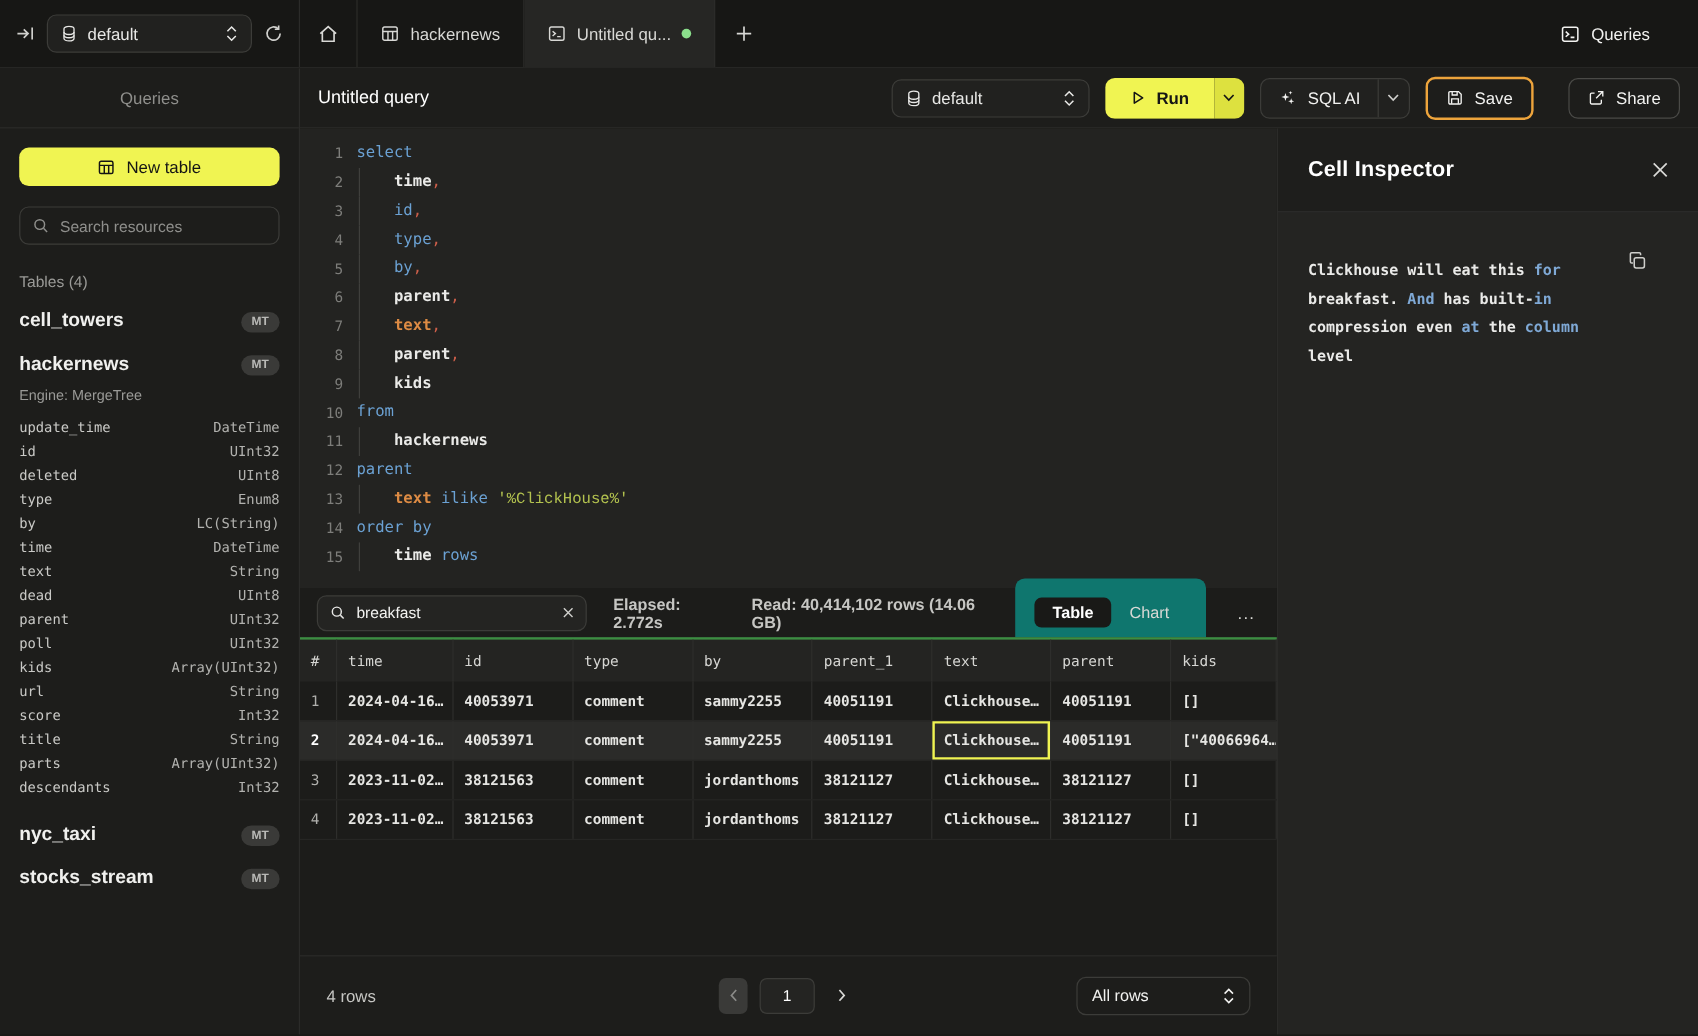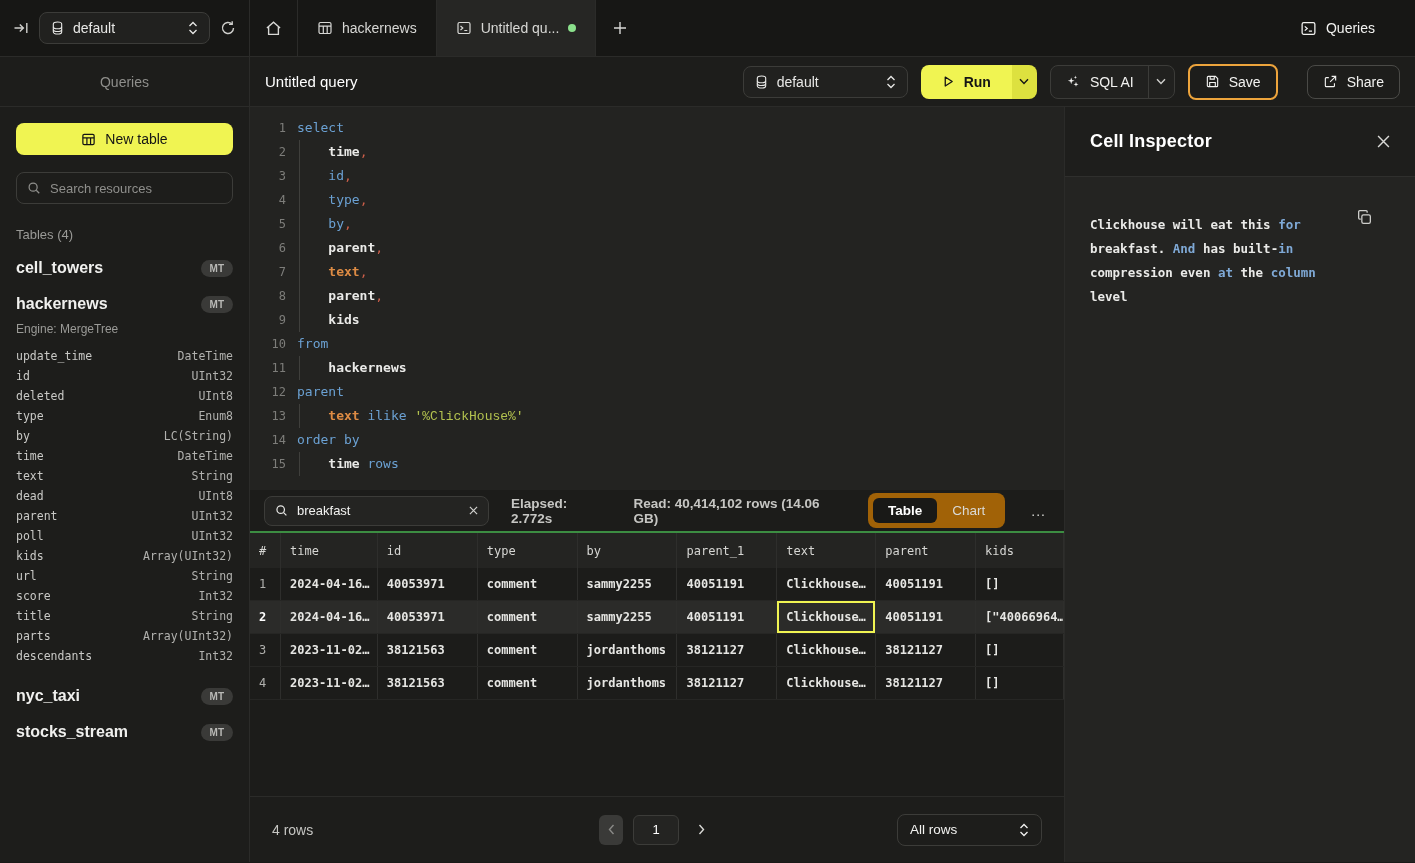--- a/index.html
+++ b/index.html
@@ -75,21 +75,21 @@
   .tk-org { color:#dd8b44; font-weight:700; }
   .tk-punct { color:#cd5f4a; }
   .tk-str { color:#b3c24f;font-family:Liberation Mono, monospace; }
 
   
   .results-toolbar { height:41px; flex:0 0 41px; display:flex; align-items:center; gap:22px; padding:0 14px; background:#1c1c1a; }
   .result-search { width:225px; height:30px; border:1px solid #3c3c39; border-radius:8px; background:#242422; display:flex; align-items:center; gap:9px; padding:0 10px; }
   .result-search input { flex:1; min-width:0; background:transparent; border:none; outline:none; color:#f2f2f0; font-size:13px; font-family:inherit; }
   .clear-x { color:#cfcfcc; cursor:pointer; }
   .stat-text { color:#c6c6c3; font-size:13.5px;font-weight:bold; }
-  .view-toggle { margin-left:auto; display:flex; background:#a16207; border-radius:8px; padding:5px; }
+  .view-toggle { margin-left:auto; display:flex; background:#0f766e; border-radius:8px; padding:16px; }
   .vt { padding:5px 15px; border-radius:6px; font-size:13.5px; color:#d9d9d6; cursor:pointer; }
   .vt.active { background:#191917; color:#fff; font-weight:600; }
   .more-btn { color:#d9d9d6; font-size:14px; letter-spacing:1px; cursor:pointer; padding:0 4px; }
 
   .grid { font-family:"DejaVu Sans Mono",monospace; font-size:12px; }
   .grid-header { display:flex; height:37px; border-top:2px solid #3c8d42; background:#242422; color:#d6d6d3; }
   .gh-cell, .gd-cell { height:100%; display:flex; align-items:center; padding:0 9px; border-right:1px solid #2e2e2c; overflow:hidden; white-space:nowrap; }
   .grid-row { display:flex; height:33px; border-bottom:1px solid #262624; color:#e6e6e3; font-weight:700; cursor:pointer; }
   .grid-row .row-num { color:#b0b0ad; font-weight:400; }
   .grid-row.selected { background:#2b2b29; }

